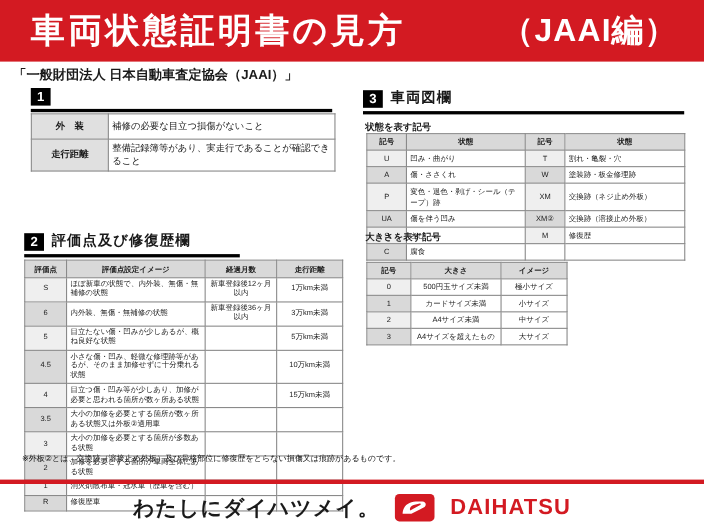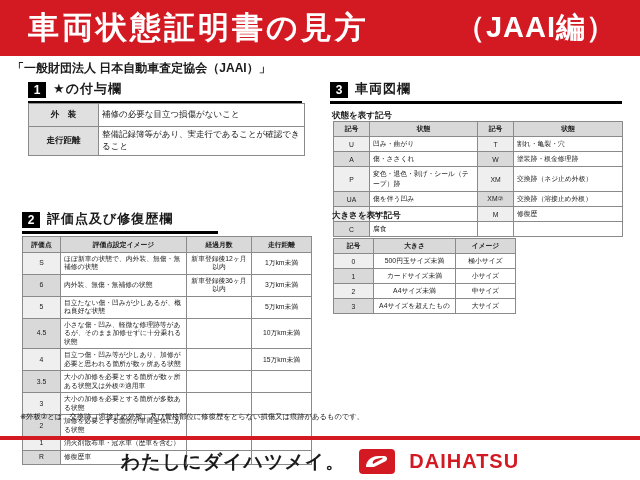--- a/index.html
+++ b/index.html
@@ -71,21 +71,20 @@
 <div class="page">
 
   <div class="hdr">
     <span class="t">車両状態証明書の見方</span>
     <span class="e">（JAAI編）</span>
   </div>
   <div class="subtitle">「一般財団法人 日本自動車査定協会（JAAI）」</div>
 
   <div class="sec sec1">
     <span class="badge">1</span>
-    <span class="st">★の付与欄</span>
   </div>
 
   <table class="t1">
     <tbody>
     <tr>
       <td class="lbl">外　装</td>
       <td>補修の必要な目立つ損傷がないこと</td>
     </tr>
     <tr>
       <td class="lbl">走行距離</td>

